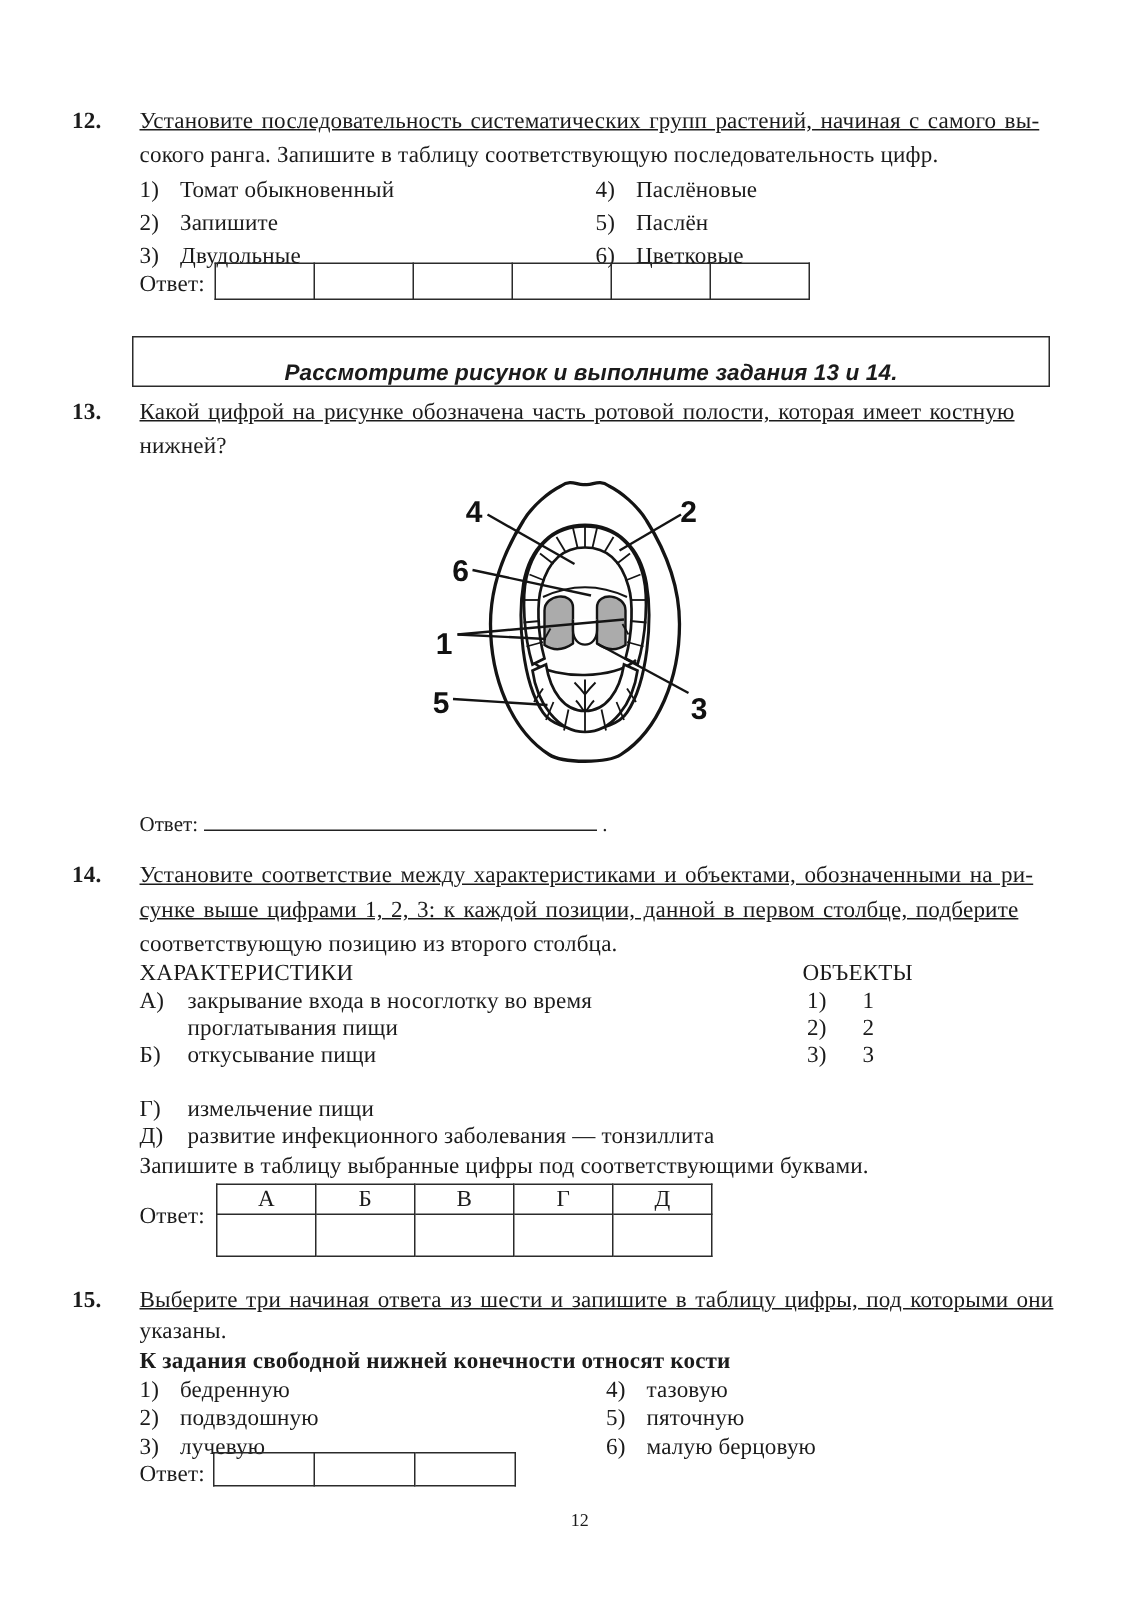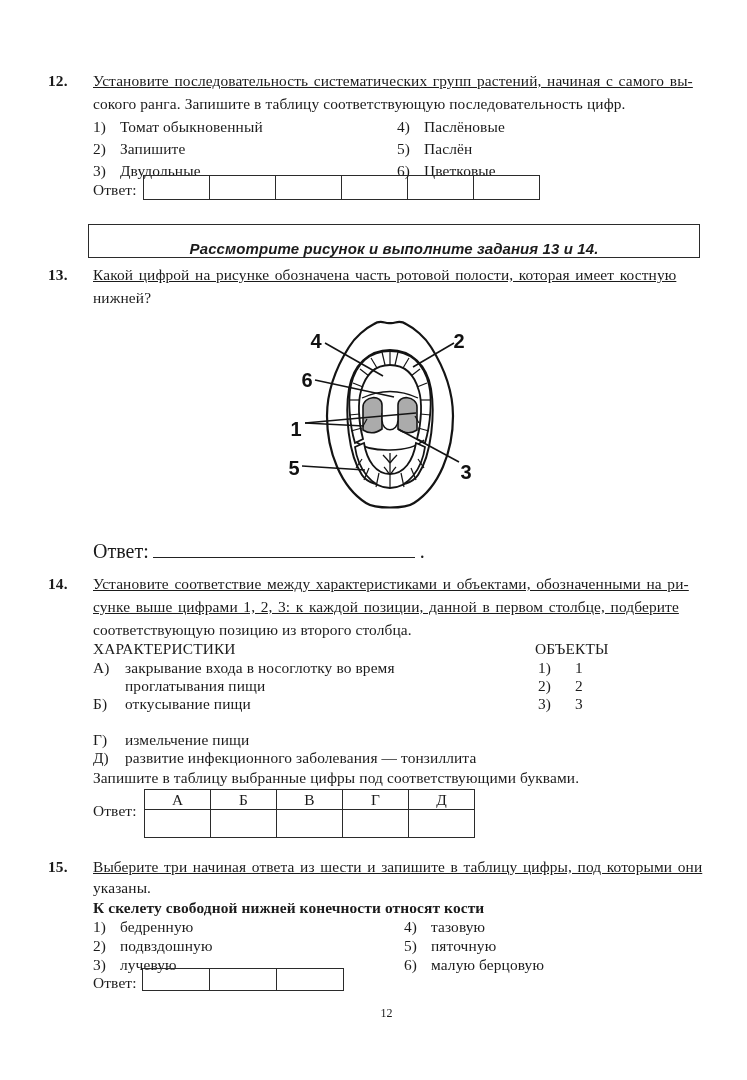--- a/index.html
+++ b/index.html
@@ -12,21 +12,21 @@
   .num{display:inline-block;width:27px;}
   .numw{display:inline-block;width:32px;}
   .numo{display:inline-block;width:37px;}
   table.grid{position:absolute;border-collapse:collapse;}
   table.grid td{border:1.6px solid #2b2b2b;padding:0;text-align:center;
                 font-size:15.4px;font-family:"Liberation Serif",serif;}
   td.c12{width:65px;height:23px;}
   td.h14{width:65px;height:19px;}
   td.d14{width:65px;height:27px;}
   td.c15{width:66px;height:21px;}
-  .ansline{position:absolute;white-space:nowrap;font-size:20px;}
+  .ansline{position:absolute;white-space:nowrap;font-size:14px;}
   .uline{display:inline-block;width:262px;border-bottom:1.4px solid #222;height:13px;margin-left:4px;}
   .box{position:absolute;left:88px;top:224px;width:610px;height:32px;border:1.6px solid #2b2b2b;
        display:flex;align-items:flex-end;justify-content:center;
        font-family:"Liberation Sans","DejaVu Sans",sans-serif;
        font-weight:bold;font-style:italic;font-size:15px;letter-spacing:.1px;}
   .footer{position:absolute;left:0;top:1006px;width:747px;text-align:center;font-size:12px;padding-left:13px;}
   svg text{font-family:"Liberation Sans","DejaVu Sans",sans-serif;font-weight:bold;font-size:20px;fill:#111;}
 </style>
 </head>
 <body>
@@ -188,21 +188,21 @@
       <td class="d14"></td>
       <td class="d14"></td>
       <td class="d14"></td>
     </tr>
   </tbody>
     </table>
 
   <div class="t b" style="left:48px;top:858px">15.</div>
   <div class="t just" style="left:93px;top:858px">Выберите три начиная ответа из шести и запишите в таблицу цифры, под которыми они</div>
   <div class="t" style="left:93px;top:879px">указаны.</div>
-  <div class="t b" style="left:93px;top:899px">К скелету свободной нижней конечности относят кости</div>
+  <div class="t b" style="left:93px;top:899px">К задания свободной нижней конечности относят кости</div>
 
   <div class="t" style="left:93px;top:918px"><span class="num">1)</span><span>бедренную</span></div>
   <div class="t" style="left:93px;top:937px"><span class="num">2)</span><span>подвздошную</span></div>
   <div class="t" style="left:93px;top:956px"><span class="num">3)</span><span>лучевую</span></div>
   <div class="t" style="left:404px;top:918px"><span class="num">4)</span><span>тазовую</span></div>
   <div class="t" style="left:404px;top:937px"><span class="num">5)</span><span>пяточную</span></div>
   <div class="t" style="left:404px;top:956px"><span class="num">6)</span><span>малую берцовую</span></div>
 
   <div class="t" style="left:93px;top:974px">Ответ:</div>
   <table class="grid" style="left:142px;top:968px">

